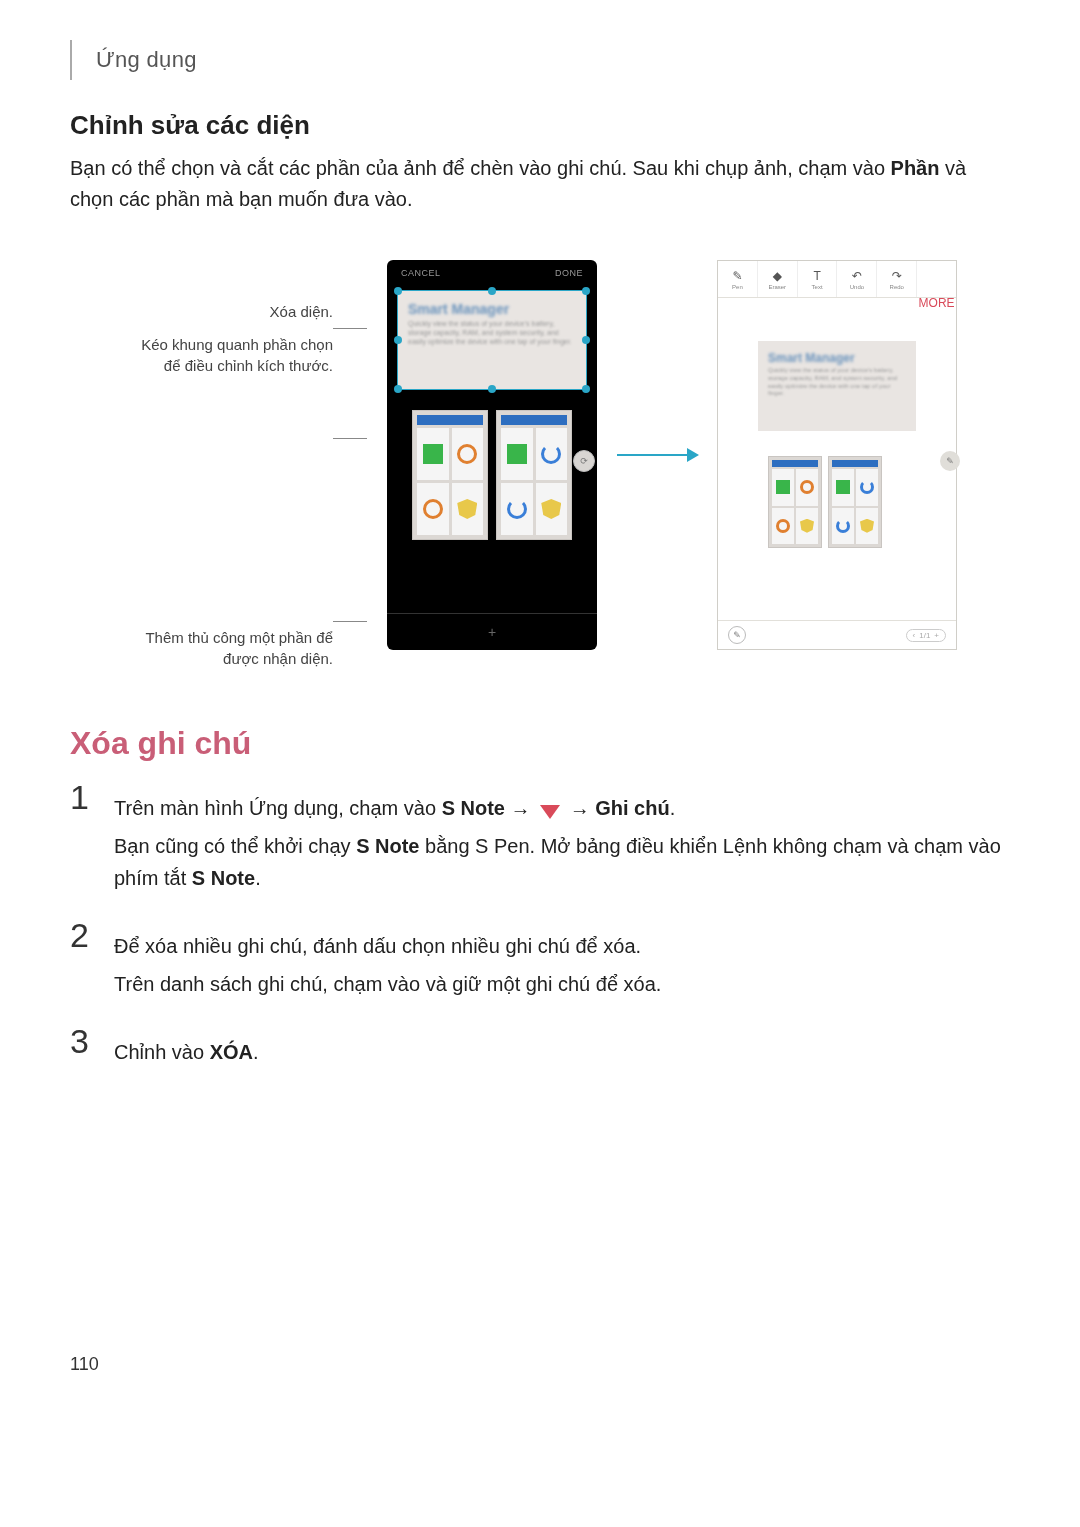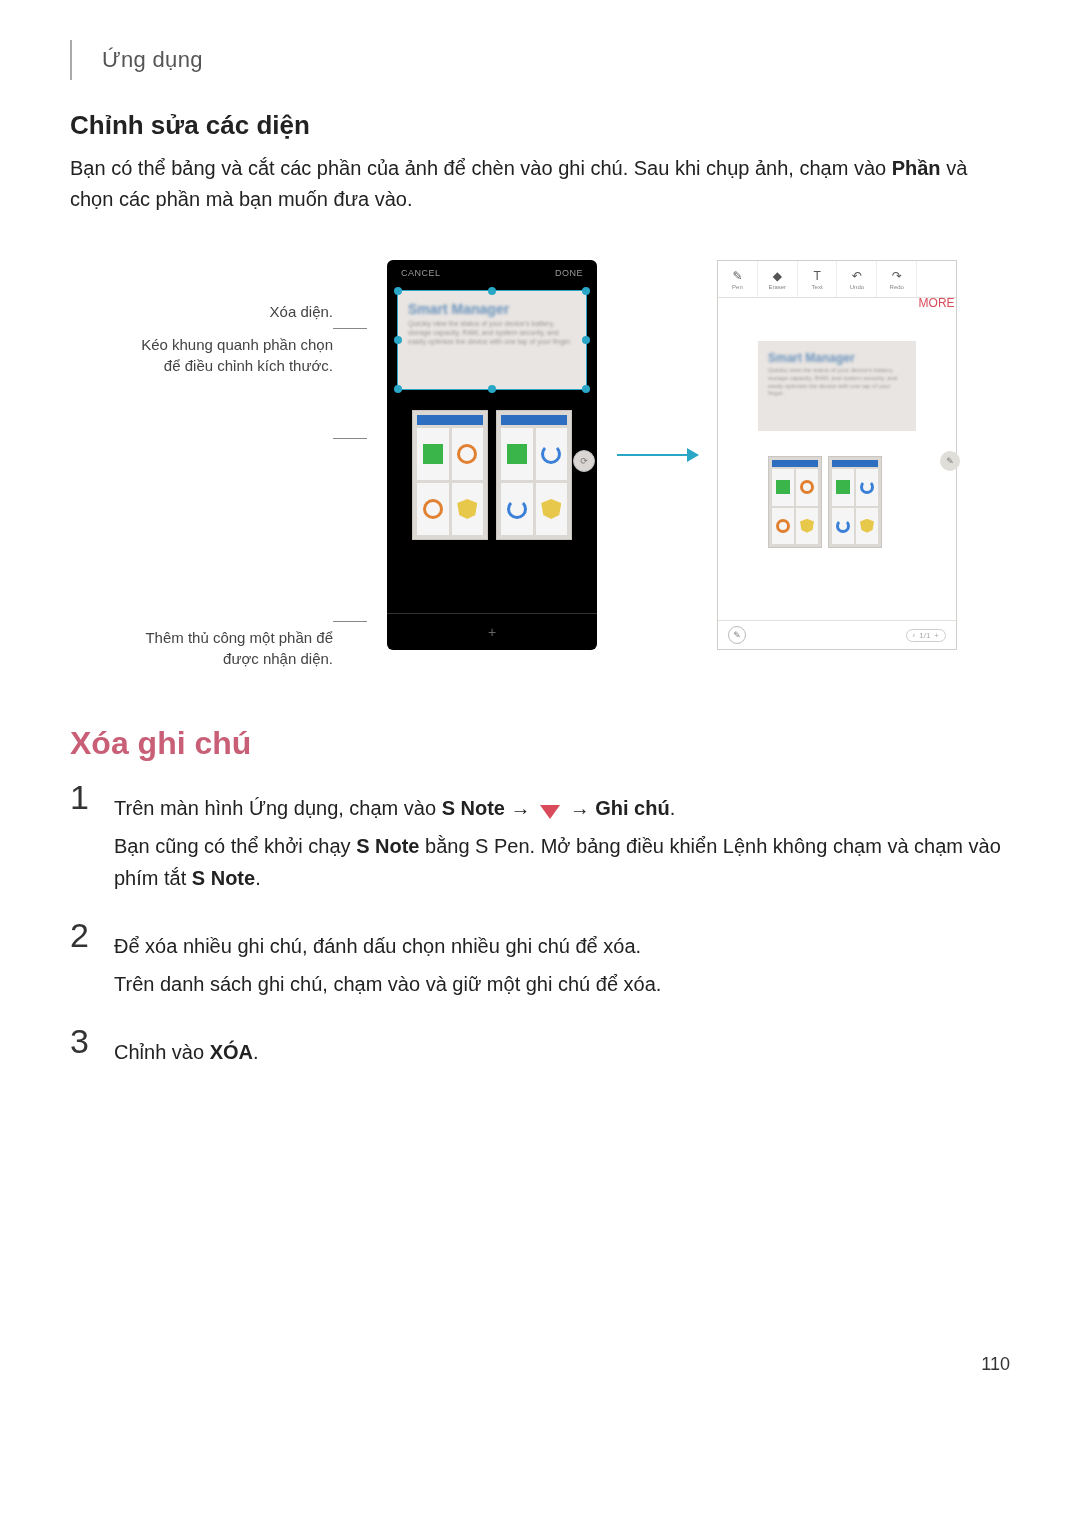--- a/index.html
+++ b/index.html
@@ -10,21 +10,21 @@
     color: #222;
     width: 1080px;
   }
   .page {
     padding: 40px 70px 40px 70px;
     position: relative;
     box-sizing: border-box;
   }
   .header-area {
     border-left: 2px solid #aaa;
-    padding-left: 30px;
+    padding-left: 24px;
     margin-bottom: 20px;
     height: 40px;
     display: flex;
     align-items: center;
   }
   .header-title {
     font-size: 22px;
     color: #555;
     letter-spacing: 0.3px;
   }
@@ -386,21 +386,21 @@
     color: #fff;
     font-size: 13px;
     font-weight: 700;
     display: inline-flex;
     align-items: center;
     justify-content: center;
     position: relative;
     top: -2px;
   }
   .page-num {
-    text-align: right;
+    text-align: left;
     font-size: 18px;
     color: #333;
     margin-top: 280px;
   }
 
   
   .leaders {
     position: relative;
     width: 14px;
     height: 390px;
@@ -423,21 +423,21 @@
 
   <div class="header-area">
     <span class="header-title">Ứng dụng</span>
   </div>
 
   <div class="content">
 
     <h2 class="section-heading">Chỉnh sửa các diện</h2>
 
     <p class="body-text">
-      <span>Bạn có thể bảng và cắt các phần của ảnh để chèn vào ghi chú. Sau khi chụp ảnh, chạm vào </span>
+      <span>Bạn có thể chọn và cắt các phần của ảnh để chèn vào ghi chú. Sau khi chụp ảnh, chạm vào </span>
       <b>Phần</b>
       <span> và chọn các phần mà bạn muốn đưa vào.</span>
     </p>
 
     <div class="figure-row">
 
       <div class="callouts-col">
         <div class="callout">Xóa diện.</div>
         <div class="callout">Kéo khung quanh phần chọn để điều chỉnh kích thước.</div>
         <div style="flex:1"></div>

